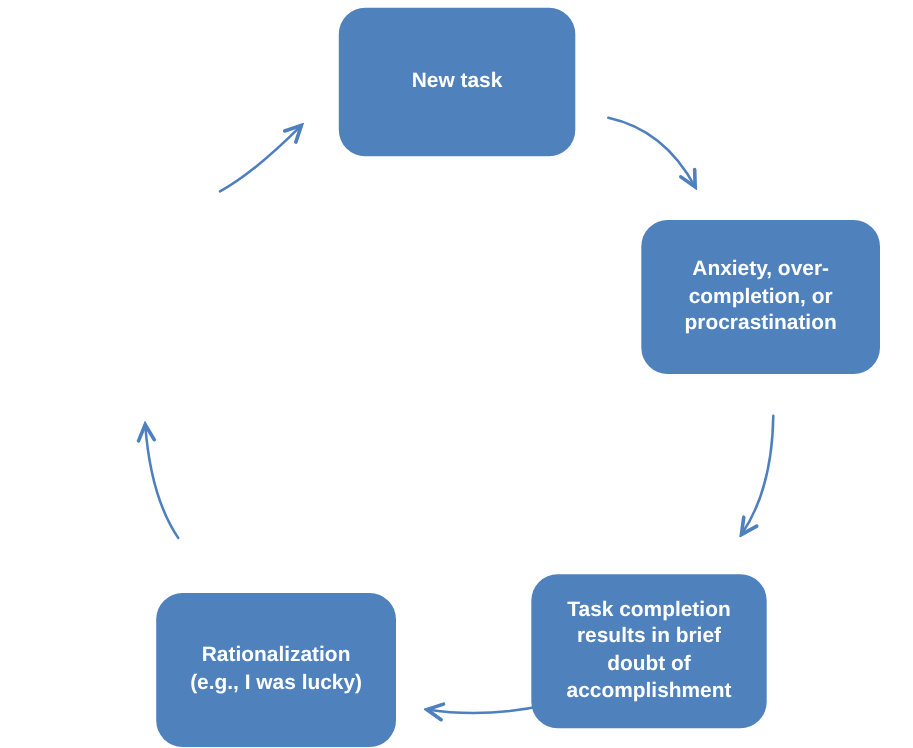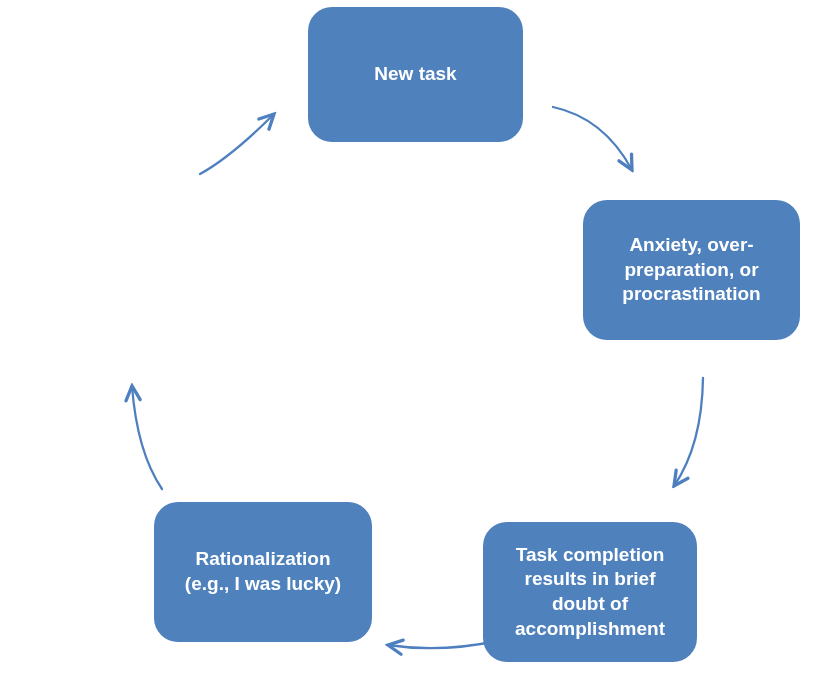--- a/index.html
+++ b/index.html
@@ -31,21 +31,21 @@
     text-align: center;
     display: flex;
     align-items: center;
     justify-content: center;
     white-space: pre-line;
     padding: 8px 10px;
   }
   .node-top          { left: 308px; top:   7px; width: 215px; height: 135px; }
   .node-right        { left: 583px; top: 200px; width: 217px; height: 140px; }
   .node-bottom-right { left: 483px; top: 522px; width: 214px; height: 140px; }
-  .node-bottom-left  { left: 142px; top: 502px; width: 218px; height: 140px; margin-left: 12px; }
+  .node-bottom-left  { left: 142px; top: 539px; width: 218px; height: 140px; }
   .node-left         { left:  38px; top: 203px; width: 215px; height: 139px; }
   svg.arrows {
     position: absolute;
     left: 0; top: 0;
     width: 830px; height: 680px;
     pointer-events: none;
   }
   svg.arrows path {
     fill: none;
     stroke: var(--arrow);
@@ -70,21 +70,21 @@
     <path d="M 162 489 Q 137 452 132 386" marker-end="url(#openArrow)"></path>
     <path d="M 200 174 Q 231 157 274 114" marker-end="url(#openArrow)"></path>
   </svg>
 
   <div class="node node-top">
     <span>New task</span>
   </div>
 
   <div class="node node-right">
     <span>Anxiety, over-
-preparation, or
+completion, or
 procrastination</span>
   </div>
 
   <div class="node node-bottom-right">
     <span>Task completion
 results in brief
 doubt of
 accomplishment</span>
   </div>
 

